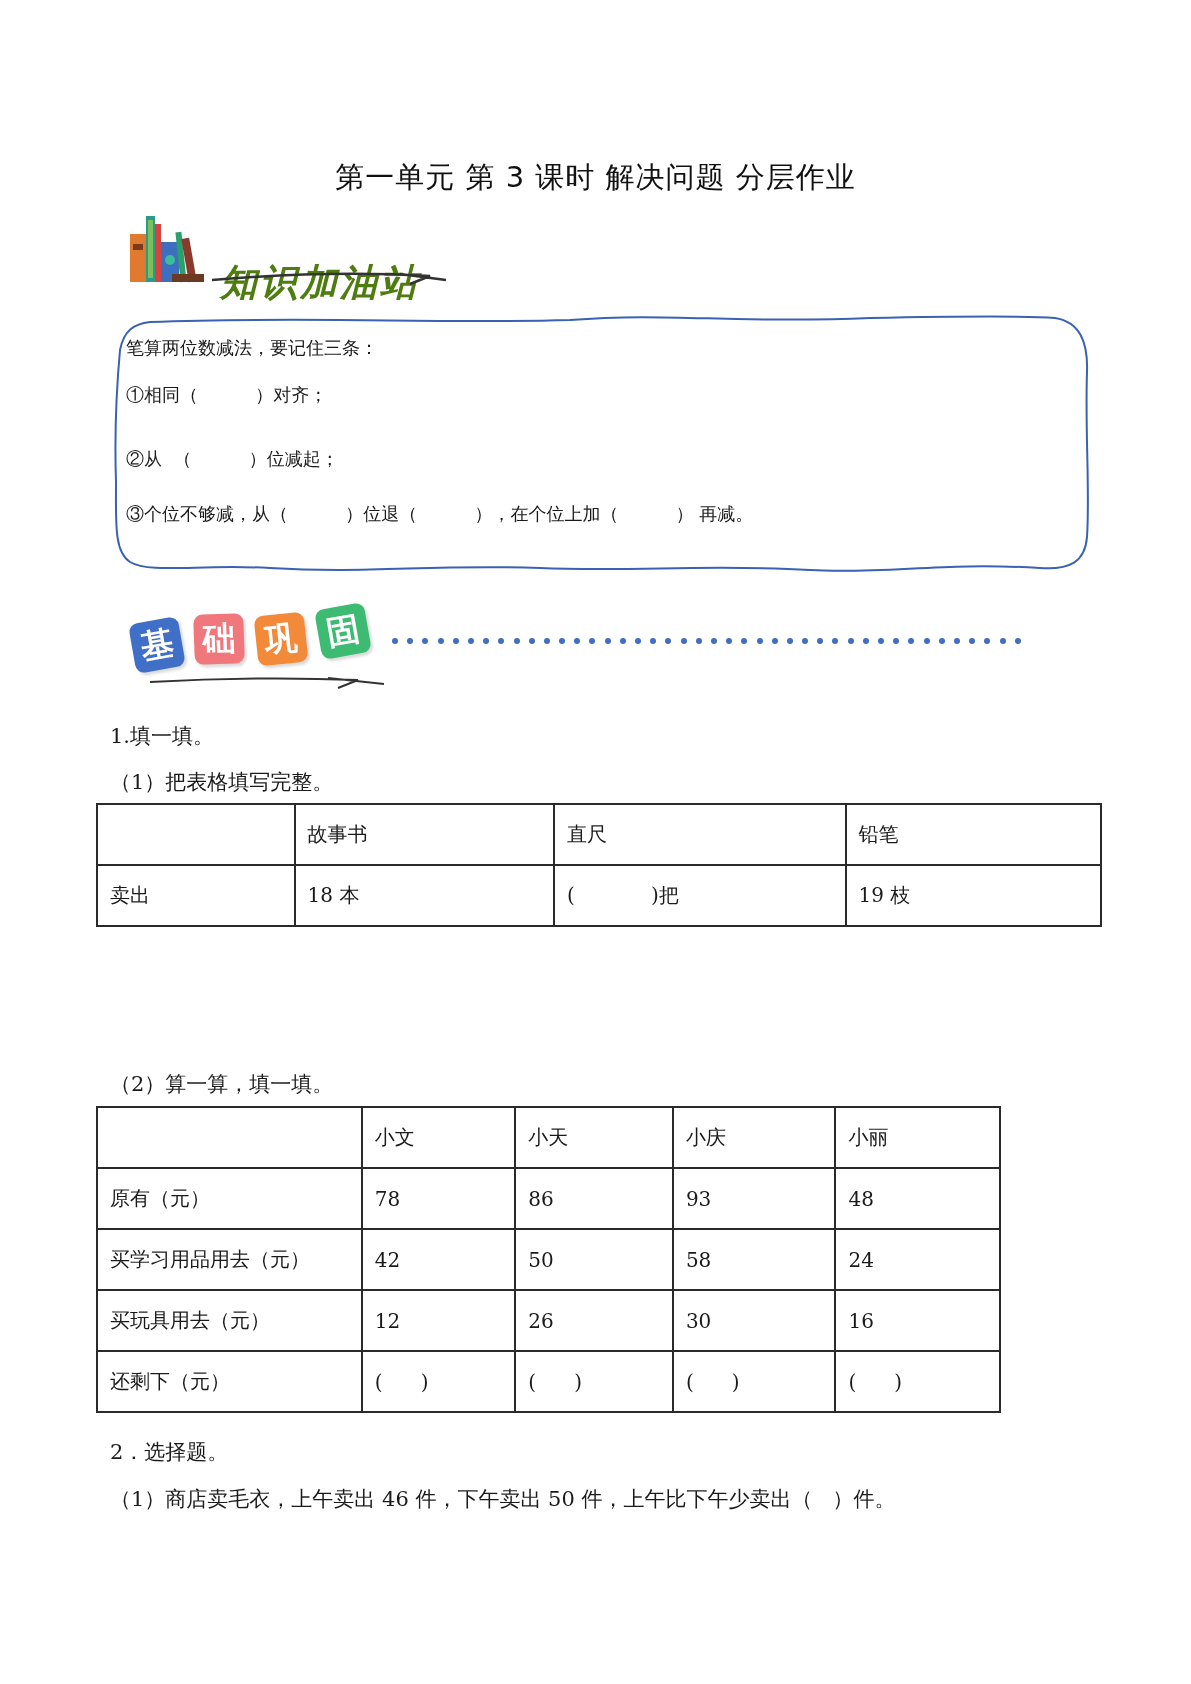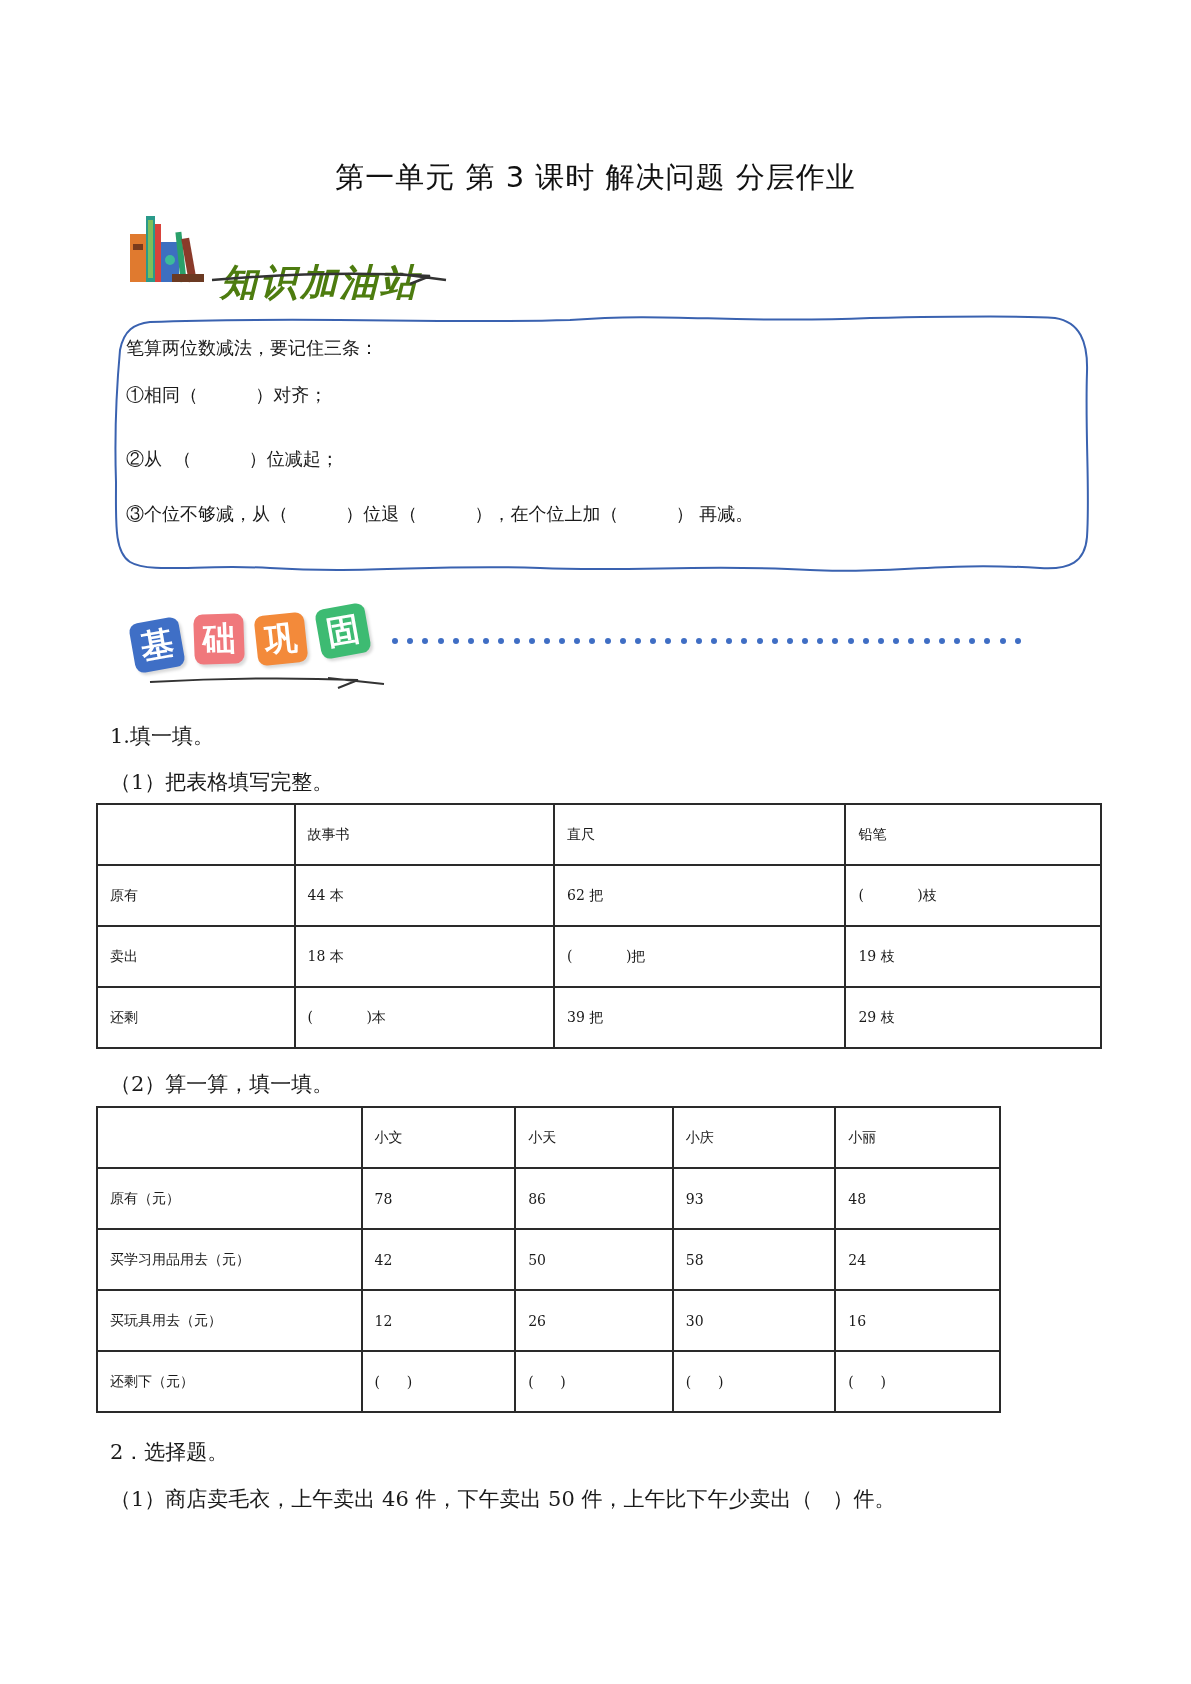--- a/index.html
+++ b/index.html
@@ -13,21 +13,21 @@
                   color:#4d7c0f; letter-spacing:3px; font-family:Liberation Serif, serif;margin-top:36px; }
   .box { left:110px; top:312px; width:980px; height:262px; }
   .box-line { left:126px; font-size:18px; white-space:pre; }
   .banner2 { left:118px; top:600px; width:280px; height:90px; }
   .tile { position:absolute; width:50px; height:50px; border-radius:9px; color:#fff;
           font-size:33px; font-weight:bold; text-align:center; line-height:50px;
           font-family:"DejaVu Sans","Liberation Sans",sans-serif; box-shadow:2px 3px 3px rgba(0,0,0,0.15); }
   .dots { left:392px; top:638px; width:680px; height:8px; }
   .dots span { display:inline-block; width:6px; height:6px; border-radius:50%; background:#3f6ec4; margin-right:9.2px; vertical-align:top; }
   .q { font-size:21px; white-space:pre; }
-  table.grid { position:absolute; border-collapse:collapse; font-size:14px; }
+  table.grid { position:absolute; border-collapse:collapse; font-size:20px; }
   table.grid td { border:2px solid #2a2a2a; height:59px; padding:0 0 0 12px; vertical-align:middle; white-space:pre; }
 </style>
 </head>
 <body>
 
 <div class="abs title">第一单元  第 3 课时  解决问题  分层作业</div>
 
 <div class="abs banner1">
   <svg width="80" height="72" viewBox="0 0 80 72" style="position:absolute;left:0;top:0;">
     <rect x="2" y="22" width="16" height="48" fill="#e07a2f"></rect>
@@ -79,36 +79,24 @@
       <col style="width:256px">
     </colgroup>
   <tbody>
       <tr>
     <td></td>
     <td>故事书</td>
     <td>直尺</td>
     <td>铅笔</td>
   </tr>
   <tr>
-    <td>原有</td>
-    <td>44 本</td>
-    <td>62 把</td>
-    <td>(            )枝</td>
-  </tr>
-  <tr>
     <td>卖出</td>
     <td>18 本</td>
     <td>(            )把</td>
     <td>19 枝</td>
-  </tr>
-  <tr>
-    <td>还剩</td>
-    <td>(            )本</td>
-    <td>39 把</td>
-    <td>29 枝</td>
   </tr>
 </tbody>
   </table>
 
 <div class="abs q" style="left:110px;top:1070px">（2）算一算，填一填。</div>
 
 <table class="grid" style="left:96px;top:1106px;width:905px">
   <colgroup>
       <col style="width:265px">
       <col style="width:154px">

